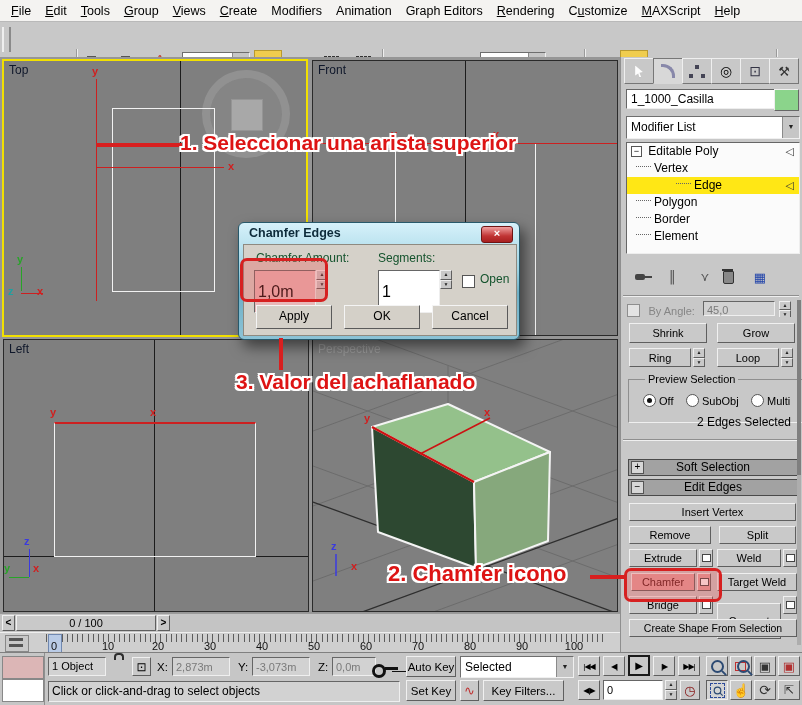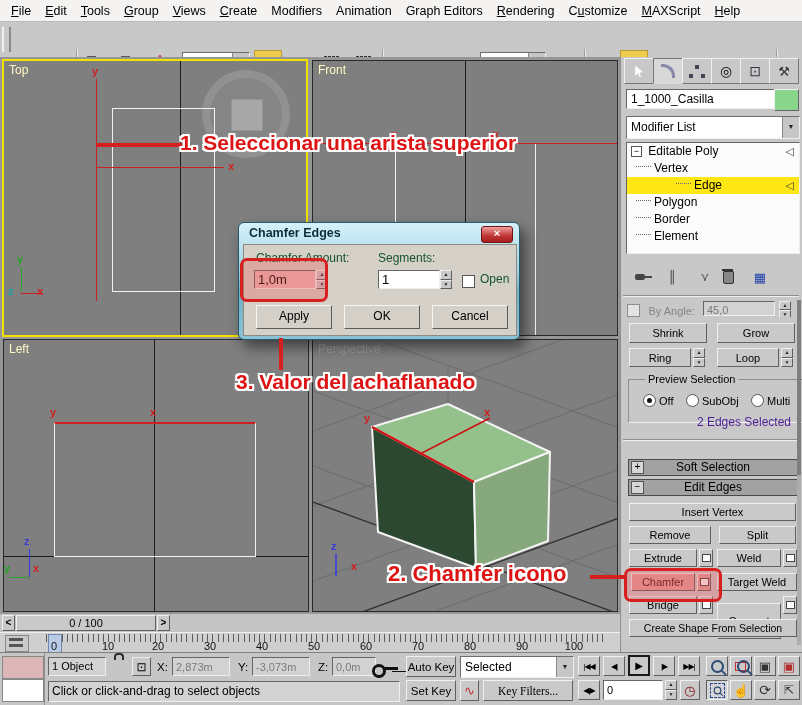--- a/index.html
+++ b/index.html
@@ -36,21 +36,21 @@
   .magbadge{position:absolute;right:1px;bottom:1px;font-size:8px;font-weight:bold;color:#1a3acc;}
   .cubeico{width:13px;height:11px;background:linear-gradient(#ecedf4,#8d93a8);border:1px solid #4d4d60;}
   .dots3{position:relative;width:4px;height:4px;background:#caa23c;box-shadow:-6px 9px 0 #caa23c,6px 9px 0 #caa23c;margin-bottom:9px;}
   
   .vparea{position:absolute;left:0;top:57px;width:620px;height:556px;background:#969696;}
   .vp{position:absolute;background:#7f7f7f;overflow:hidden;}
   .vp-top{left:2px;top:2px;width:302px;height:274px;border:2px solid #f2e000;}
   .vp-front{left:312px;top:3px;width:304px;height:274px;border:1px solid #2a2a2a;}
   .vp-left{left:3px;top:282px;width:304px;height:271px;border:1px solid #2a2a2a;}
   .vp-persp{left:312px;top:282px;width:304px;height:271px;border:1px solid #2a2a2a;}
-  .vplabel{position:absolute;left:5px;top:2px;font-size:12px;color:#fef9c3;z-index:3;}
+  .vplabel{position:absolute;left:5px;top:2px;font-size:12px;color:#0f172a;z-index:3;}
   .ax{position:absolute;font-size:11px;font-weight:bold;z-index:3;}
   .axr{color:#d02020;} .axg{color:#28a428;} .axb{color:#3a3ae0;} .axt{color:#20a0a0;}
   .ln{position:absolute;}
   .watermark{position:absolute;width:88px;height:88px;border-radius:50%;
     border:8px solid rgba(170,170,170,.35);background:rgba(150,150,150,.25);box-sizing:border-box;}
   .watermark i{position:absolute;left:50%;top:50%;width:30px;height:30px;margin:-15px 0 0 -15px;
     background:rgba(196,196,196,.55);border:1px solid rgba(120,120,120,.4);}
   
   .annot{position:absolute;font-weight:bold;color:#dd1414;white-space:nowrap;z-index:60;
     text-shadow:-2px -2px 0 #fff,2px -2px 0 #fff,-2px 2px 0 #fff,2px 2px 0 #fff,-2px 0 0 #fff,2px 0 0 #fff,0 -2px 0 #fff,0 2px 0 #fff;}
@@ -133,21 +133,21 @@
     background:linear-gradient(180deg,#d6f1fa 0%,#9fd4e4 40%,#6fb0c6 60%,#8cc3d6 100%);
     box-shadow:5px 7px 14px rgba(0,0,0,.5);}
   .dtitle{position:absolute;left:10px;top:3px;font-size:12.5px;font-weight:bold;color:#0d2b3a;}
   .dclose{position:absolute;right:6px;top:3px;width:30px;height:15px;border-radius:3px;
     background:linear-gradient(#f0a0a0,#c03434 60%,#a82020);border:1px solid #6e1414;
     color:#fff;font-size:11px;font-weight:bold;text-align:center;line-height:13px;}
   .dclient{position:absolute;left:4px;top:21px;width:274px;height:92px;background:#d5d1c9;
     border:1px solid #8e8a80;box-sizing:border-box;}
   .dlabel{position:absolute;font-size:12px;color:#14532d;white-space:nowrap;}
   .dinput{position:absolute;height:17px;background:#fff;border:1px solid;border-color:#666 #eee #eee #666;
-    font-size:13px;padding:0 3px;box-sizing:content-box;font-family:"Liberation Sans",sans-serif;}
+    font-size:16px;padding:12px 3px;box-sizing:content-box;font-family:"Liberation Sans",sans-serif;}
   .dbtn{position:absolute;width:74px;height:22px;background:#d4d0c8;border:1px solid;
     border-color:#f4f4f4 #5a5a5a #5a5a5a #f4f4f4;font-size:12px;text-align:center;line-height:21px;}
 </style>
 </head>
 <body>
 
 <div id="root">
 
   <div class="menubar">
     <span class="mi"><u>F</u>ile</span>
@@ -430,21 +430,21 @@
         <b>▼</b>
       </span>
 
     <fieldset class="fieldset" style="left:5px;top:316px;width:166px;height:32px;">
       <legend>Preview Selection</legend>
       <span style="font-size:11px;margin-left:2px;"><i class="radio sel"></i><span>Off</span></span>
       <span style="font-size:11px;margin-left:8px;"><i class="radio"></i><span>SubObj</span></span>
       <span style="font-size:11px;margin-left:8px;"><i class="radio"></i><span>Multi</span></span>
     </fieldset>
 
-    <div class="abs" style="left:0;top:358px;width:170px;text-align:right;font-size:12px;color:#4c1d95;">2 Edges Selected</div>
+    <div class="abs" style="left:0;top:358px;width:170px;text-align:right;font-size:12px;color:#000000;">2 Edges Selected</div>
 
     <div class="groove" style="top:382px;"></div>
 
     <div class="roll" style="top:402px;">
       <span class="pm">+</span>
       <span>Soft Selection</span>
     </div>
     <div class="roll" style="top:422px;">
       <span class="pm">−</span>
       <span>Edit Edges</span>
@@ -552,21 +552,21 @@
         <span>Set Key</span>
       </div>
 
     <div class="combo" style="left:460px;top:3px;width:112px;height:20px;">
       <span class="cval">Selected</span>
         <span class="cbtn">▼</span>
     </div>
     <div class="sbtn" style="left:460px;top:27px;width:19px;height:21px;color:#c03030;font-size:13px;">
         <span>∿</span>
       </div>
-    <div class="sbtn" style="left:483px;top:27px;width:90px;height:21px;font-family:Liberation Serif, serif;">
+    <div class="sbtn" style="left:483px;top:27px;width:81px;height:21px;">
         <span>Key Filters...</span>
       </div>
 
     <div class="sbtn small" style="left:578px;top:3px;width:22px;height:20px;">
         <span>|◀◀</span>
       </div>
     <div class="sbtn small" style="left:603px;top:3px;width:22px;height:20px;">
         <span>◀|</span>
       </div>
     <div class="sbtn playbtn" style="left:628px;top:2px;width:22px;height:21px;font-size:10px;">

